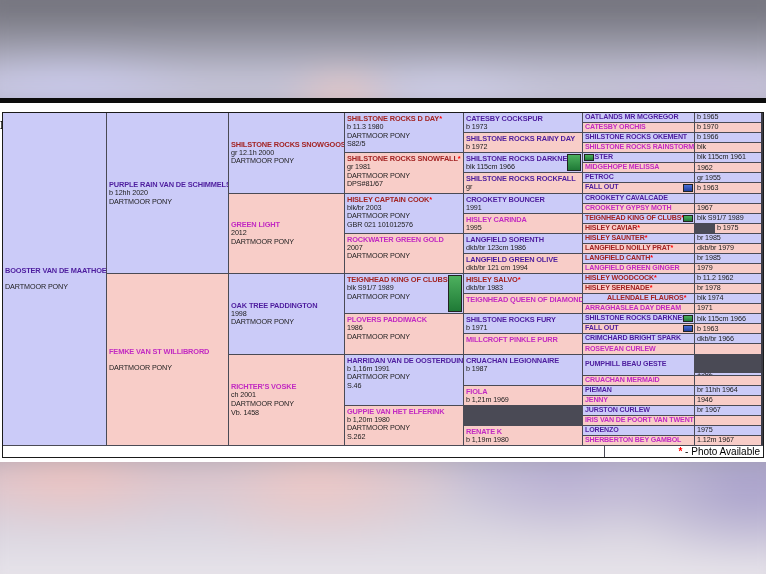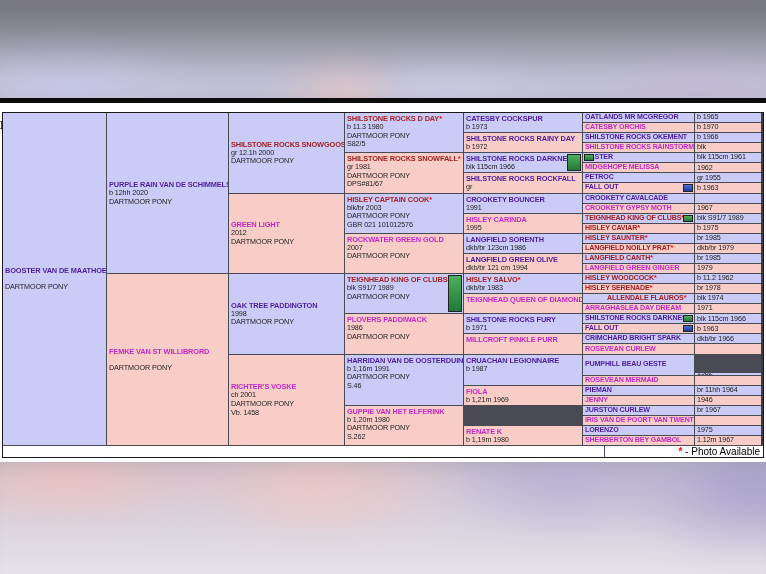--- a/index.html
+++ b/index.html
@@ -279,21 +279,21 @@
         <div class="cell g6 bg-blue pad-r" style="grid-area: 11 / 6;">
           <span class="nm c-red">TEIGNHEAD KING OF CLUBS<span class="ast">*</span></span>
           <div class="thumb t-green right sq"></div>
         </div>
         <div class="cell g6 bg-blue" style="grid-area: 11 / 7;">
           <div class="d">blk S91/7 1989</div>
         </div>
         <div class="cell g6 bg-pink" style="grid-area: 12 / 6;">
           <span class="nm c-red">HISLEY CAVIAR<span class="ast">*</span></span>
         </div>
-        <div class="cell g6 bg-pink" style="grid-area: 12 / 7;">
+        <div class="cell g6 bg-pink" style="grid-area: 12 / 7; margin-left: 20px;">
           <div class="d">b 1975</div>
         </div>
         <div class="cell g6 bg-blue" style="grid-area: 13 / 6;">
           <span class="nm c-red">HISLEY SAUNTER<span class="ast">*</span></span>
         </div>
         <div class="cell g6 bg-blue" style="grid-area: 13 / 7;">
           <div class="d">br 1985</div>
         </div>
         <div class="cell g6 bg-pink" style="grid-area: 14 / 6;">
           <span class="nm c-red">LANGFIELD NOILLY PRAT<span class="ast">*</span></span>
@@ -363,21 +363,21 @@
         <div class="cell g6 bg-pink" style="grid-area: 24 / 7;">
           <div class="d"></div>
         </div>
         <div class="cell g6 bg-blue" style="grid-area: 25 / 6;">
           <span class="nm c-purple">PUMPHILL BEAU GESTE</span>
         </div>
         <div class="cell g6 bg-blue" style="grid-area: 25 / 7; margin-top: 18px;">
           <div class="d">1982</div>
         </div>
         <div class="cell g6 bg-pink" style="grid-area: 26 / 6;">
-          <span class="nm c-magenta">ROSEVEAN MERMAID</span>
+          <span class="nm c-magenta">CRUACHAN MERMAID</span>
         </div>
         <div class="cell g6 bg-pink" style="grid-area: 26 / 7;">
           <div class="d"></div>
         </div>
         <div class="cell g6 bg-blue" style="grid-area: 27 / 6;">
           <span class="nm c-purple">PIEMAN</span>
         </div>
         <div class="cell g6 bg-blue" style="grid-area: 27 / 7;">
           <div class="d">br 11hh 1964</div>
         </div>

